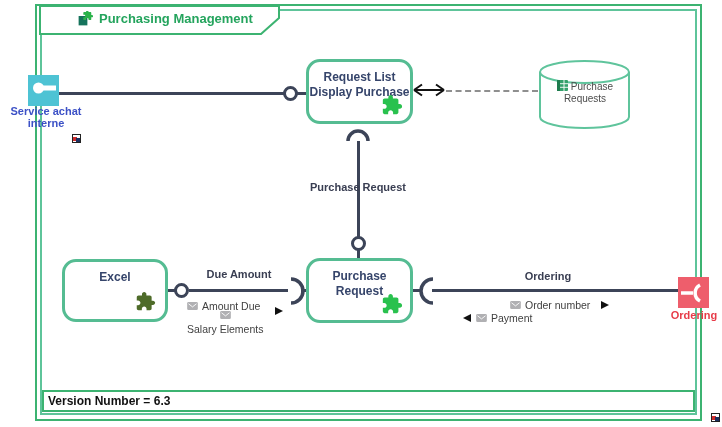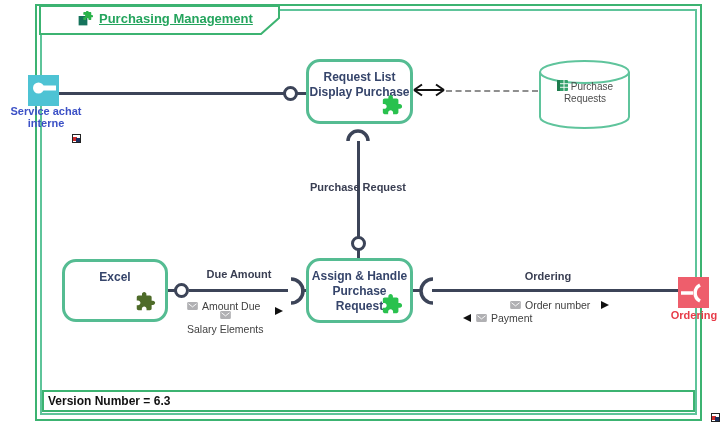--- a/index.html
+++ b/index.html
@@ -24,21 +24,21 @@
   .tri-r{position:absolute;width:0;height:0;border-left:8px solid #101010;
          border-top:4.5px solid transparent;border-bottom:4.5px solid transparent;z-index:5;}
   .tri-l{position:absolute;width:0;height:0;border-right:8px solid #101010;
          border-top:4.5px solid transparent;border-bottom:4.5px solid transparent;z-index:5;}
   .marker{position:absolute;width:9px;height:9px;background:#fff;border:1px solid #222;
           box-sizing:border-box;z-index:6;}
   .marker::before{content:"";position:absolute;left:0;top:2px;width:4px;height:4px;background:#cf2c2c;}
   .marker::after{content:"";position:absolute;right:0;bottom:0;width:4px;height:4px;background:#1d2f5e;}
   .title-tab{position:absolute;left:39px;top:5px;z-index:7;}
   .title-row{position:absolute;left:78px;top:11px;display:flex;align-items:center;gap:6px;z-index:8;}
-  .title-row span{font-size:13px;font-weight:bold;color:#24a45d;text-decoration:underline;}
+  .title-row span{font-size:13px;font-weight:bold;color:#24a45d;}
   .service-icon{position:absolute;left:28px;top:75px;width:31px;height:31px;background:#4ec3d4;z-index:6;}
   .service-label{position:absolute;left:2px;top:105px;width:88px;text-align:center;
                  font-size:11px;font-weight:bold;color:#3c51c6;line-height:12px;z-index:6;}
   .cyl-wrap{position:absolute;left:538px;top:59px;z-index:4;}
   .cyl-text{position:absolute;left:544px;top:80px;width:82px;text-align:center;
             font-size:10px;color:#4c4c4c;line-height:12px;z-index:5;}
   .ordering-port{position:absolute;left:678px;top:277px;width:31px;height:31px;background:#ee5e6c;z-index:6;}
   .ordering-port-label{position:absolute;left:660px;top:309px;width:68px;text-align:center;
                        font-size:11px;font-weight:bold;color:#e73c49;z-index:6;}
   .version-bar{position:absolute;left:42px;top:390px;width:653px;height:22px;border:2px solid #3cb371;
@@ -144,21 +144,20 @@
   <div class="msg" style="left:187px;top:311px;flex-direction:column;">
     <svg width="11" height="8" viewBox="0 0 12 9">
       <rect x="0" y="0" width="12" height="9" rx="1.5" fill="#b0b0b3"></rect>
       <path d="M1.5,2 L6,5.5 L10.5,2" stroke="#ffffff" stroke-width="1" fill="none"></path>
     </svg>
     <span>Salary Elements</span>
   </div>
   <div class="tri-r" style="left:275px;top:307px;"></div>
 
   <div class="box" style="left:306px;top:258px;width:107px;height:65px;">
-    <span style="display:block">Assign &amp; Handle</span>
     <span style="display:block">Purchase Request</span>
     <svg class="puzzle" width="22" height="22" viewBox="0 0 24 24">
       <path fill="#29c14e" d="M20.5 11H19V7c0-1.1-.9-2-2-2h-4V3.5C13 2.12 11.88 1 10.5 1S8 2.12 8 3.5V5H4c-1.1 0-1.99.9-1.99 2v3.8H3.5c1.49 0 2.7 1.21 2.7 2.7s-1.21 2.7-2.7 2.7H2V20c0 1.1.9 2 2 2h3.8v-1.5c0-1.49 1.21-2.7 2.7-2.7 1.49 0 2.7 1.21 2.7 2.7V22H17c1.1 0 2-.9 2-2v-4h1.5c1.38 0 2.5-1.12 2.5-2.5S21.88 11 20.5 11z"></path>
     </svg>
   </div>
 
   <div class="hline" style="left:413px;top:289px;width:7px;"></div>
   <svg class="sock" style="left:419px;top:277px;" width="18" height="28" viewBox="0 0 18 28">
     <path d="M14,2 A12,12 0 0 0 14,26" stroke="#3c4458" stroke-width="3.5" fill="none"></path>
   </svg>

